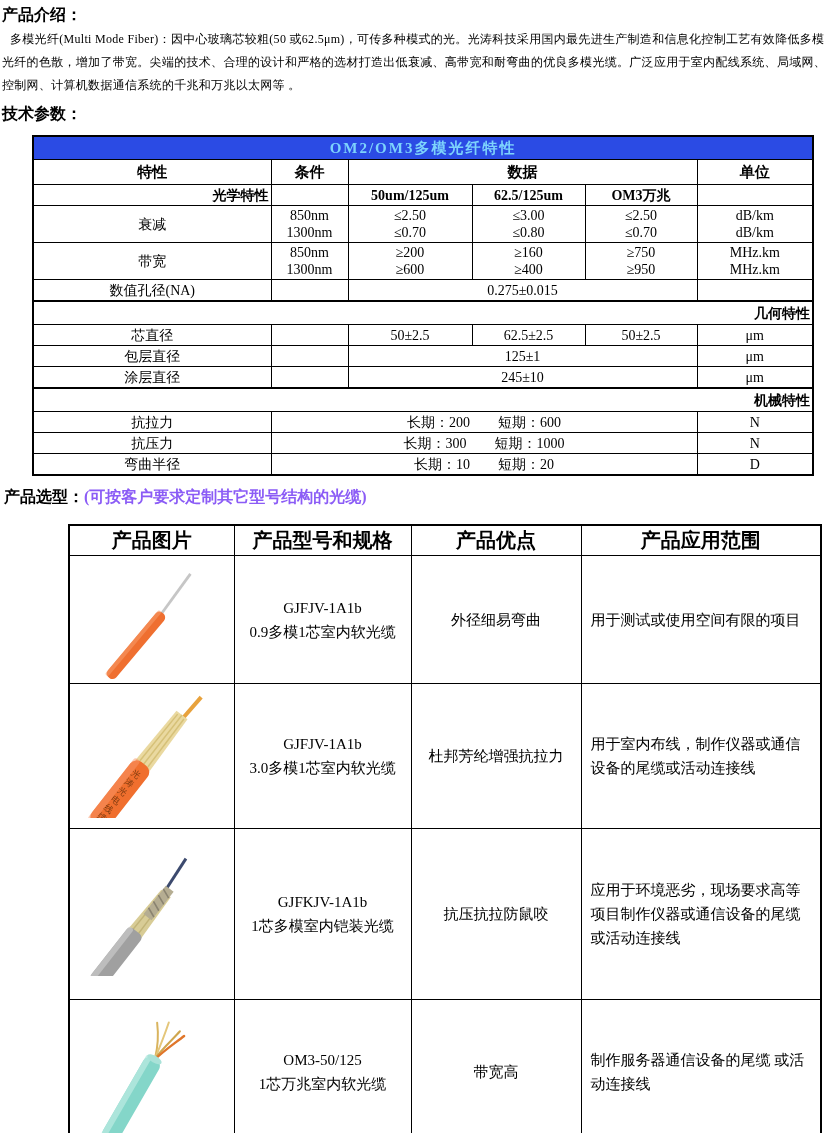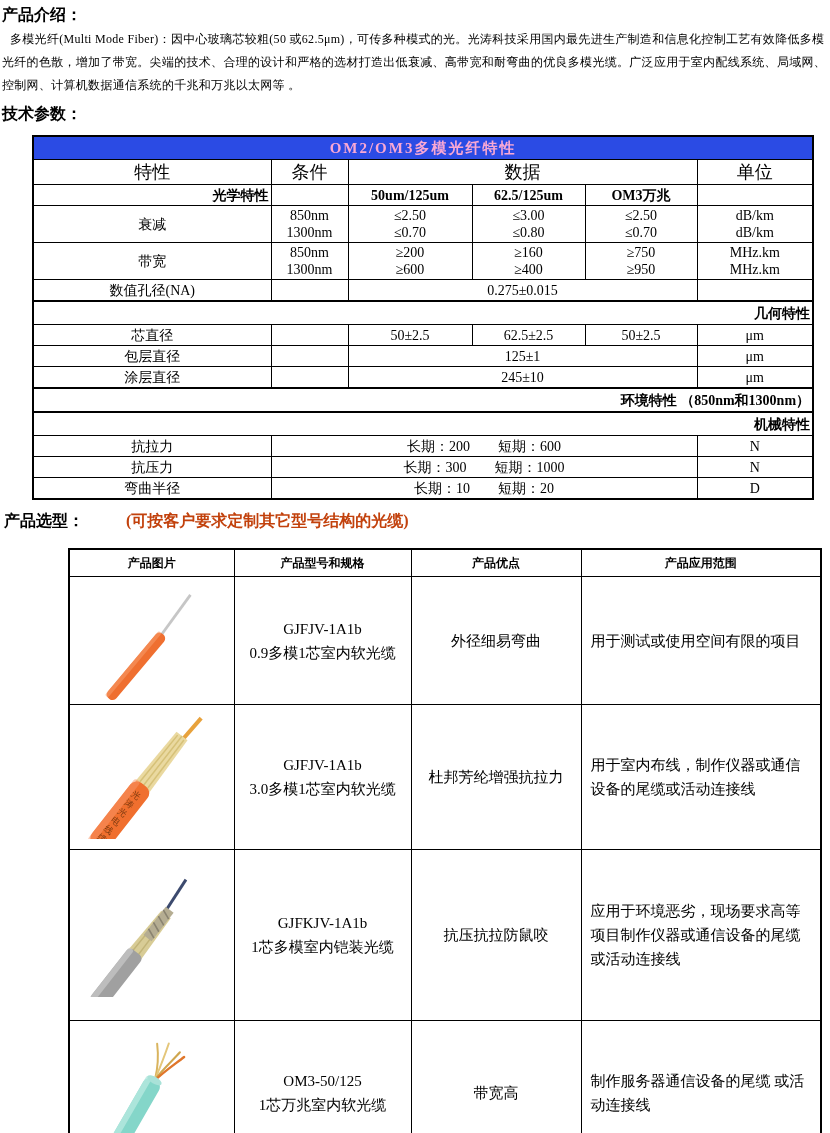--- a/index.html
+++ b/index.html
@@ -21,41 +21,41 @@
     border-collapse:collapse; table-layout:fixed;
     width:780px; margin:10px 0 0 30px;
     font-size:14px; border:2px solid #000;
   }
   table.spec td {
     border:1px solid #000; text-align:center; vertical-align:middle;
     padding:1px 2px; white-space:pre-line; line-height:17px; height:18px;
     overflow:hidden;
   }
   table.spec tr.title-row td {
-    background:#2B4BE4; color:#f9a8d4; font-weight:bold;
+    background:#2B4BE4; color:#7dd3fc; font-weight:bold;
     font-size:15px; height:20px; letter-spacing:2px;
   }
-  table.spec tr.header td { font-weight:normal; font-size:18px; height:22px;margin-top:48px; }
+  table.spec tr.header td { font-weight:bold; font-size:15px; height:22px;margin-top:48px; }
   table.spec tr.section td { border-top:2px solid #000; height:20px; }
   table.spec td.left { text-align:right; padding-left:5px; }
   table.spec td.b { font-weight:bold; }
 
   
   .sel-line { margin:10px 0 0 2px; font-size:16px; font-weight:bold; line-height:22px; }
   .sel-note { color:#1A1AB8; }
 
   
   table.product {
     border-collapse:collapse; table-layout:fixed;
     width:752px; margin:16px 0 0 66px;
     font-size:15px; border:2px solid #000;
   }
   table.product th {
     border:1px solid #000; font-weight:bold; height:24px;
-    font-size:12px; padding:1px 2px;
+    font-size:20px; padding:1px 2px;
   }
   table.product td {
     border:1px solid #000; text-align:center; vertical-align:middle;
     padding:2px 4px; white-space:pre-line; line-height:24px; overflow:hidden;
   }
   table.product td.app { text-align:left; padding:2px 9px; }
   table.product tbody tr:nth-child(1) { height:128px; }
   table.product tbody tr:nth-child(2) { height:145px; }
   table.product tbody tr:nth-child(3) { height:171px; }
   table.product tbody tr:nth-child(4) { height:145px; }
@@ -147,23 +147,20 @@
           <td colspan="3">125±1</td>
           <td>μm</td>
         </tr>
         <tr>
           <td>涂层直径</td>
           <td></td>
           <td colspan="3">245±10</td>
           <td>μm</td>
         </tr>
         <tr class="section">
-          <td colspan="6" class="left b">环境特性 （850nm和1300nm）</td>
-        </tr>
-        <tr class="section">
           <td colspan="6" class="left b">机械特性</td>
         </tr>
         <tr>
           <td>抗拉力</td>
           <td colspan="4">长期：200　　短期：600</td>
           <td>N</td>
         </tr>
         <tr>
           <td>抗压力</td>
           <td colspan="4">长期：300　　短期：1000</td>
@@ -171,21 +168,21 @@
         </tr>
         <tr>
           <td>弯曲半径</td>
           <td colspan="4">长期：10　　短期：20</td>
           <td>D</td>
         </tr>
       </tbody>
   </table>
 
   <div class="sel-line">
-    <span>产品选型：</span><span class="sel-note" style="color: #c2410c; margin-left: 42px;">(可按客户要求定制其它型号结构的光缆)</span>
+    <span>产品选型：</span><span class="sel-note" style="color: #8b5cf6;">(可按客户要求定制其它型号结构的光缆)</span>
   </div>
 
   <table class="product">
     <colgroup>
       <col style="width:165px">
         <col style="width:177px">
         <col style="width:170px">
         <col style="width:240px">
     </colgroup>
     <thead>

